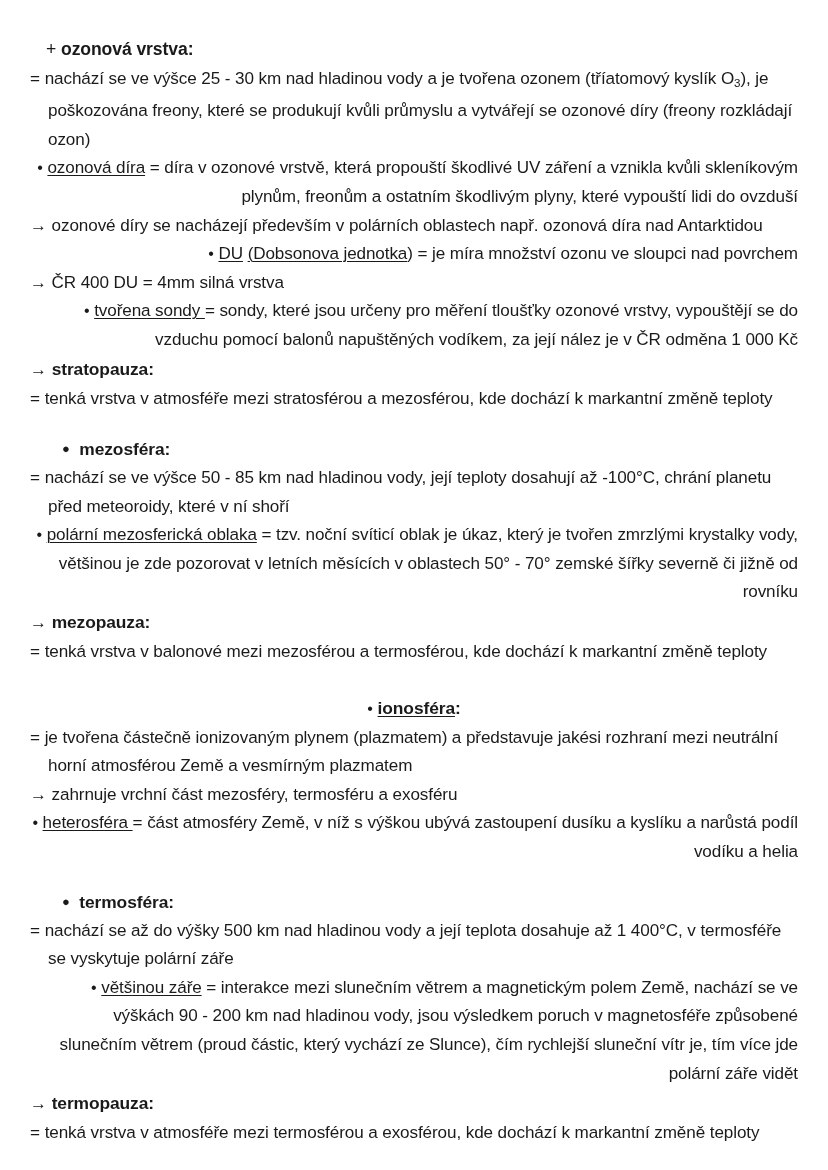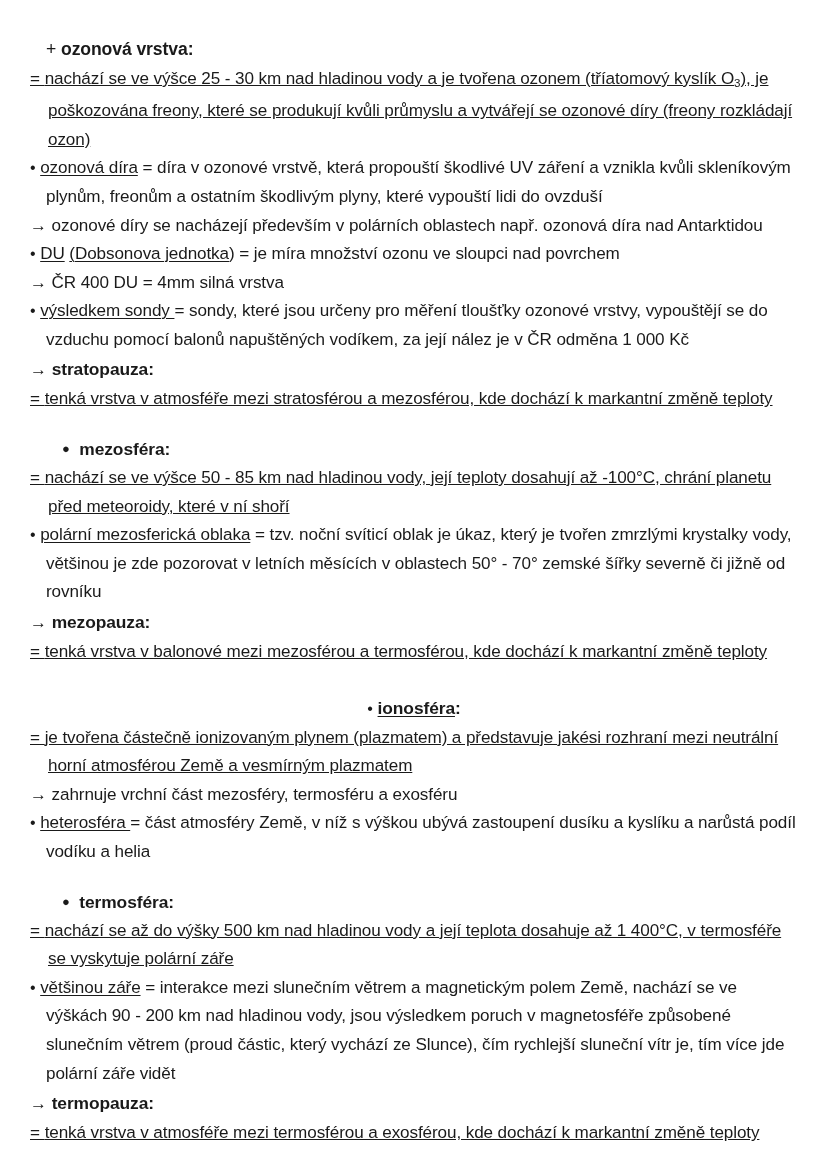--- a/index.html
+++ b/index.html
@@ -39,25 +39,25 @@
     padding-left: 17px;
     text-indent: -17px;
     margin: 0 0 0 0;
     max-width: 768px;
   }
 
   
   .line.eq {
     padding-left: 18px;
     text-indent: -18px;
-    text-decoration: underline;
   }
   .line.bullet {
     padding-left: 16px;
     text-indent: -16px;
+    text-align: right;
   }
   .line.arrow {
     padding-left: 22px;
     text-indent: -22px;
   }
 
   .marker {
     font-weight: 400;
   }
   .marker.eqm { letter-spacing: 0; }
@@ -136,21 +136,21 @@
 
     <div class="line arrow"><span class="marker arr">→</span><span> ozonové díry se nacházejí především v polárních oblastech např. ozonová díra nad Antarktidou</span></div>
 
     <div class="line bullet"><span class="marker dot">•</span>
       <u class="term">DU</u><span> </span><u class="term">(Dobsonova jednotka</u><span>) = je míra množství ozonu ve sloupci nad povrchem</span></div>
 
     <div class="line arrow"><span class="marker arr">→</span>
       <span>ČR 400 DU = 4mm silná vrstva</span></div>
 
     <div class="line bullet"><span class="marker dot">•</span>
-      <u class="term">výsledkem sondy </u><span>= sondy, které jsou určeny pro měření tloušťky ozonové vrstvy, vypouštějí se do vzduchu pomocí balonů napuštěných vodíkem, za její nález je v ČR odměna 1 000 Kč</span></div>
+      <u class="term">tvořena sondy </u><span>= sondy, které jsou určeny pro měření tloušťky ozonové vrstvy, vypouštějí se do vzduchu pomocí balonů napuštěných vodíkem, za její nález je v ČR odměna 1 000 Kč</span></div>
   </div>
 
   <div class="block">
     <div class="line hd-arrow"><span class="marker arr">→</span>
       <span>stratopauza:</span></div>
 
     <div class="line eq"><span class="marker eqm">=</span>
       <span>tenká vrstva v atmosféře mezi stratosférou a mezosférou, kde dochází k markantní změně teploty</span></div>
   </div>
 

